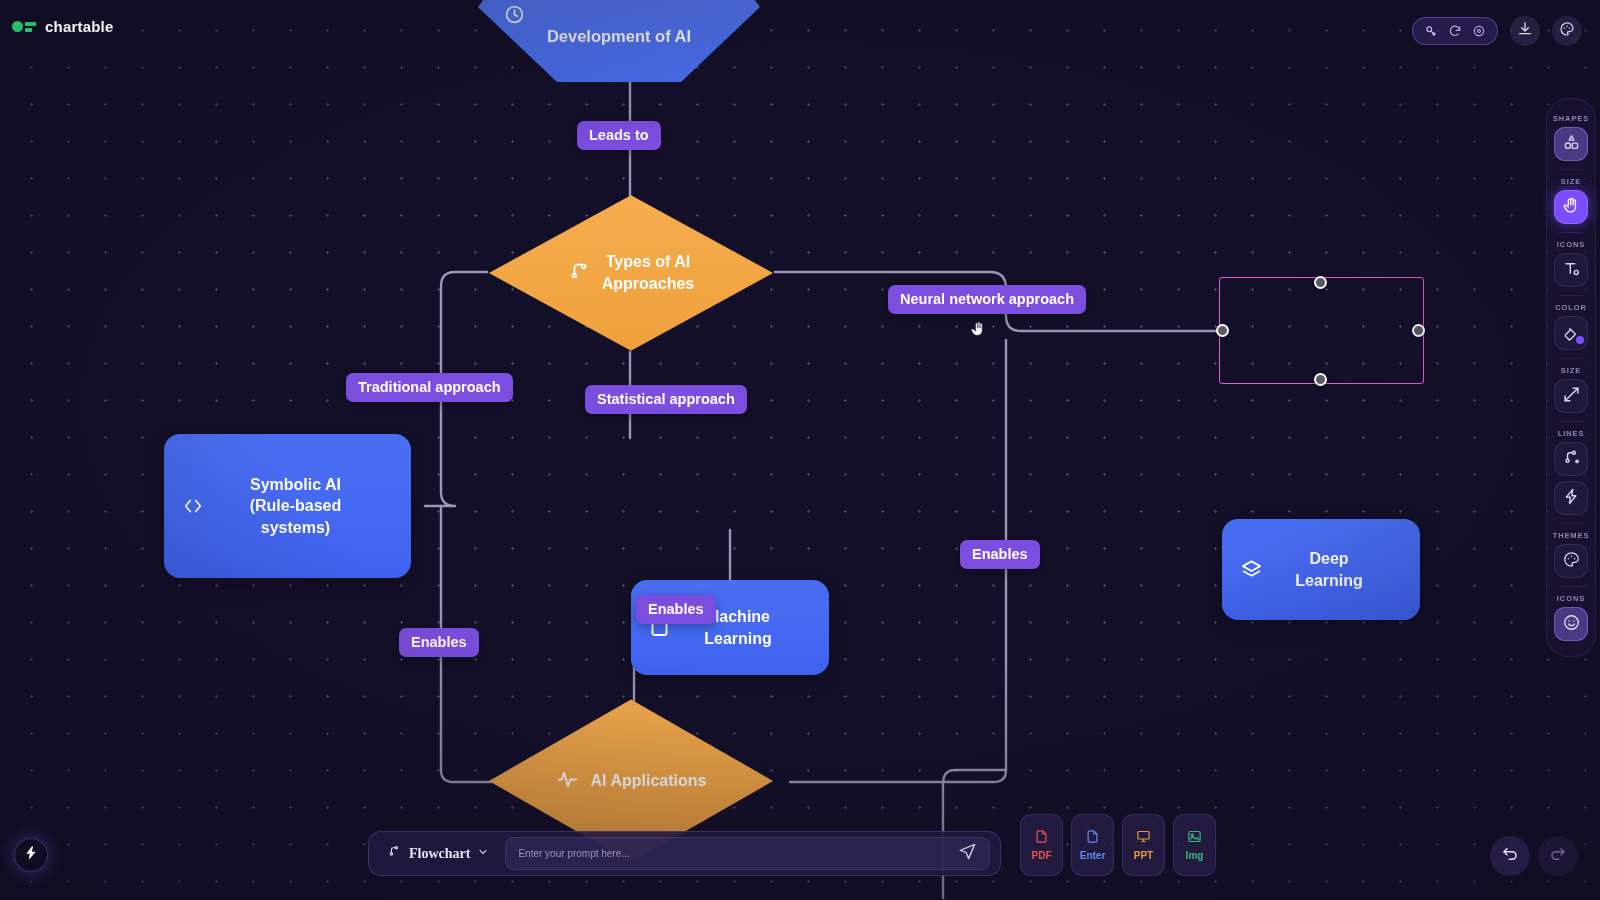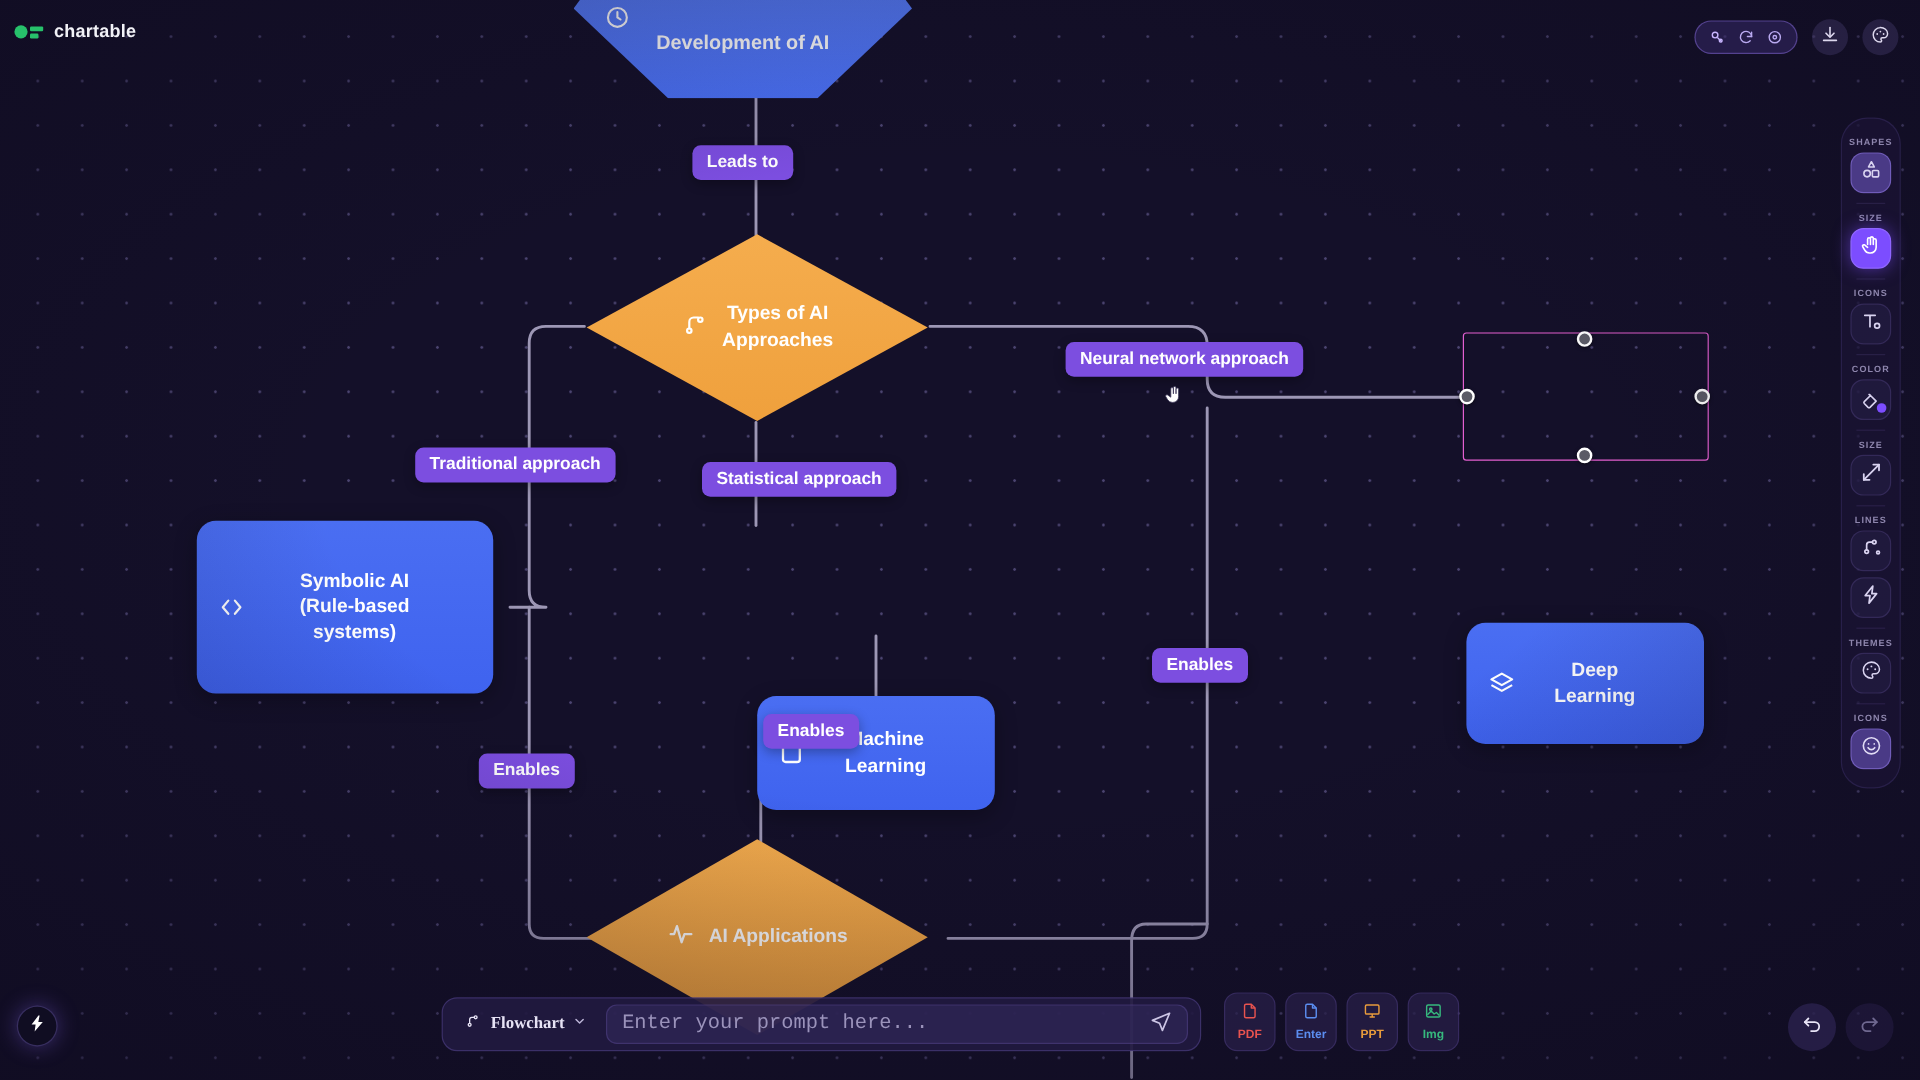--- a/index.html
+++ b/index.html
@@ -50,21 +50,21 @@
   .pill .pbtn.active { color: #c9b6ff; }
   .round-btn {
     width: 30px; height: 30px; border-radius: 50%;
     background: rgba(70,60,110,.4);
     display: flex; align-items: center; justify-content: center;
     color: #ddd8ee;
   }
 
   
   #sidebar {
-    position: absolute; right: 16px; top: 98px; width: 50px;
+    position: absolute; right: 4px; top: 98px; width: 50px;
     background: rgba(26,20,52,.72);
     border: 1px solid rgba(118,96,190,.18);
     border-radius: 22px;
     padding: 8px 0 10px;
     display: flex; flex-direction: column; align-items: center;
     z-index: 40;
   }
   .sb-label {
     font-size: 7.5px; letter-spacing: .9px; color: #8e86ad;
     font-weight: 700; margin: 7px 0 4px;
@@ -153,28 +153,28 @@
     display: flex; align-items: center; gap: 7px;
     color: #e7e3f5; font-size: 14px; font-weight: 600; padding: 0 8px; font-family: Liberation Serif, serif;
   }
   #prompt-wrap {
     flex: 1; height: 33px; background: rgba(54,44,98,.5);
     border: 1px solid rgba(126,102,204,.25); border-radius: 9px;
     display: flex; align-items: center; padding: 0 12px;
   }
   #prompt-input {
     flex: 1; background: transparent; border: none; outline: none;
-    color: #e9e5f7; font-size: 17px; font-family: Liberation Mono, monospace;
+    color: #e9e5f7; font-size: 10px; font-family: Liberation Sans, sans-serif;
   }
   #prompt-input::placeholder { color: #9b93bb; }
   #send-btn { color: #cbc4e4; display: flex; align-items: center; padding-left: 6px; }
 
   #export-bar { position: absolute; left: 1020px; bottom: 24px; display: flex; gap: 8px; z-index: 40; }
   .exp-btn {
-    width: 43px; height: 49px; border-radius: 11px;
+    width: 43px; height: 62px; border-radius: 11px;
     background: rgba(40,32,74,.72); border: 1px solid rgba(126,102,204,.22);
     display: flex; flex-direction: column; align-items: center; justify-content: center; gap: 2px;
   }
   .exp-btn .elab { font-size: 10px; font-weight: 700; }
 
   #history-bar { position: absolute; right: 22px; bottom: 24px; display: flex; gap: 8px; z-index: 40; }
   .hist-btn {
     width: 40px; height: 40px; border-radius: 50%;
     background: rgba(44,35,80,.75);
     display: flex; align-items: center; justify-content: center; color: #e8e4f6;

